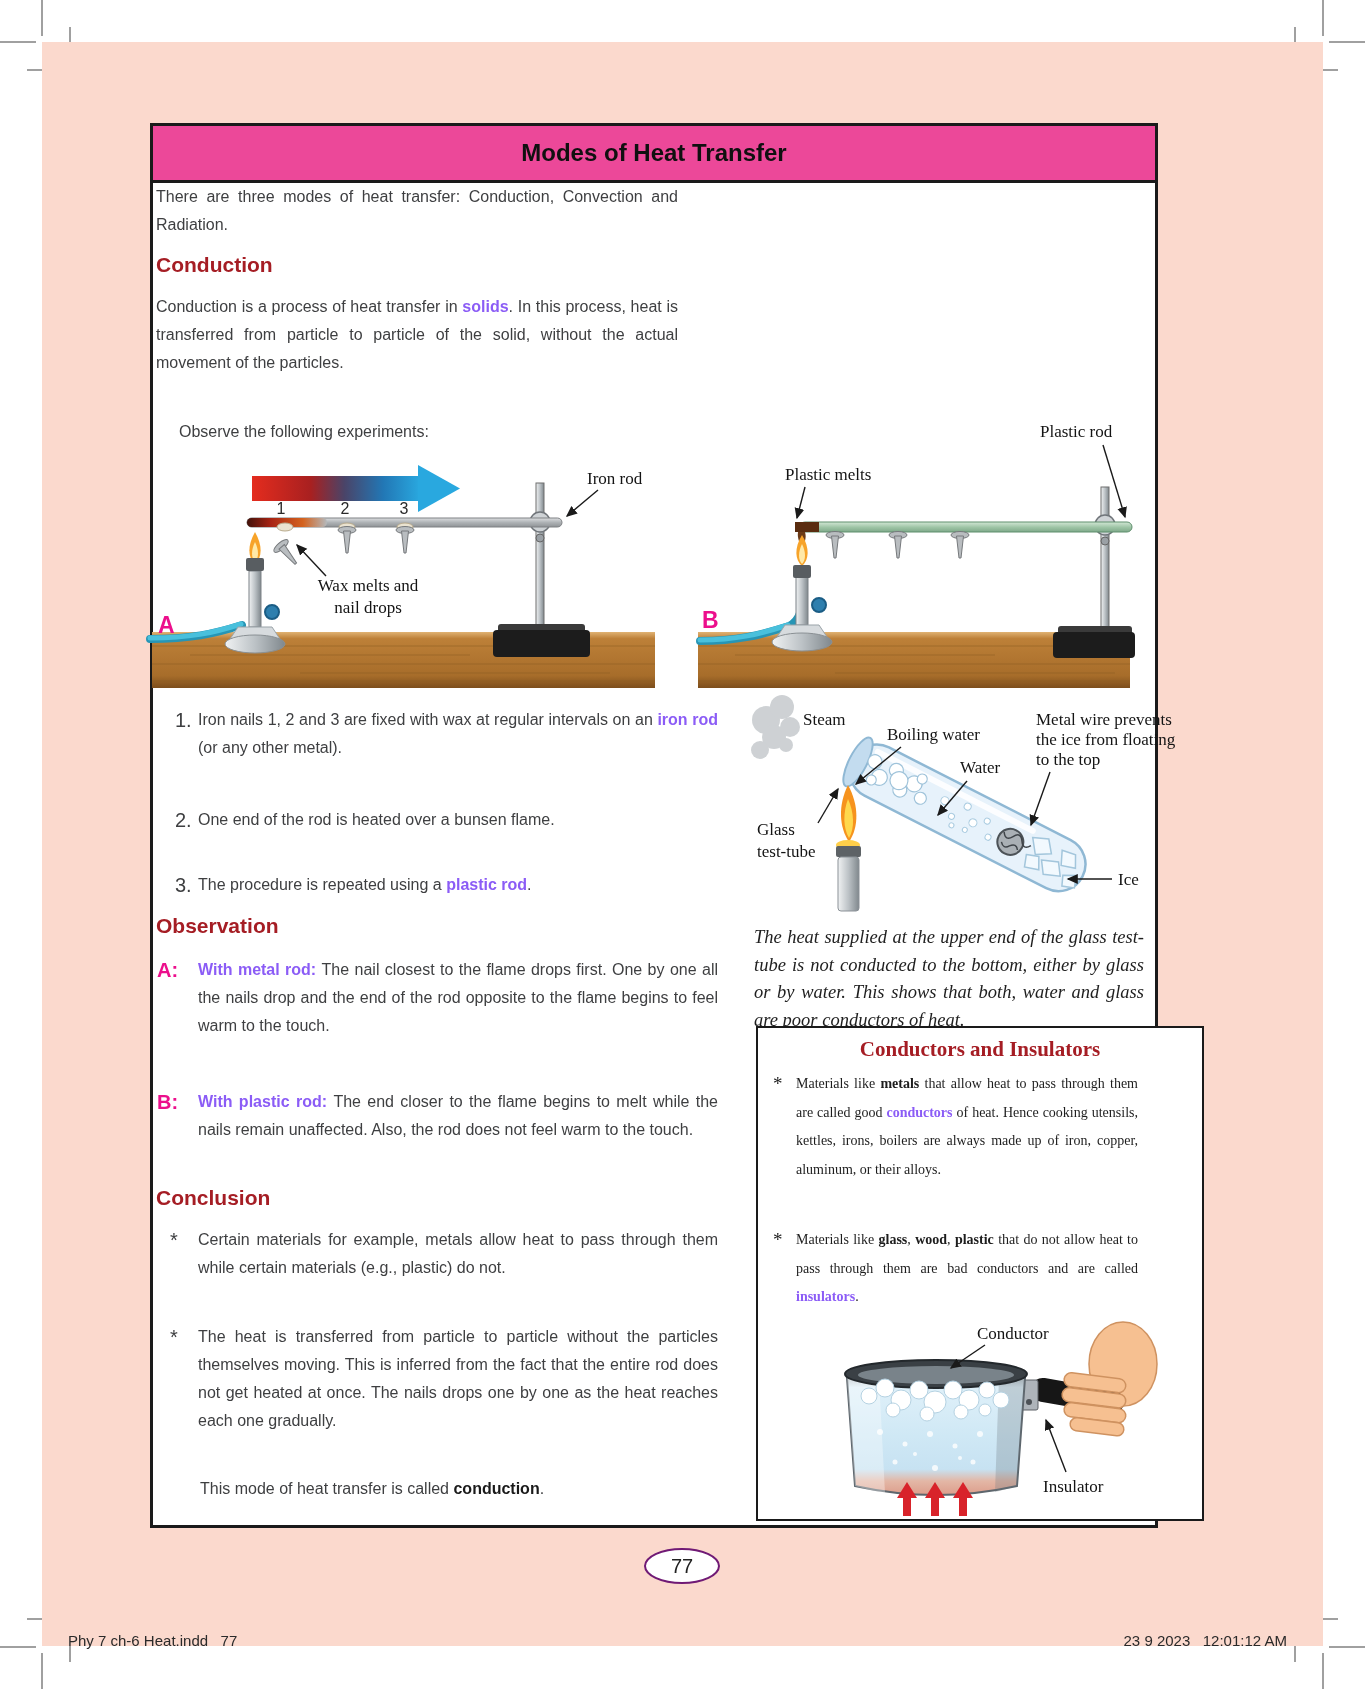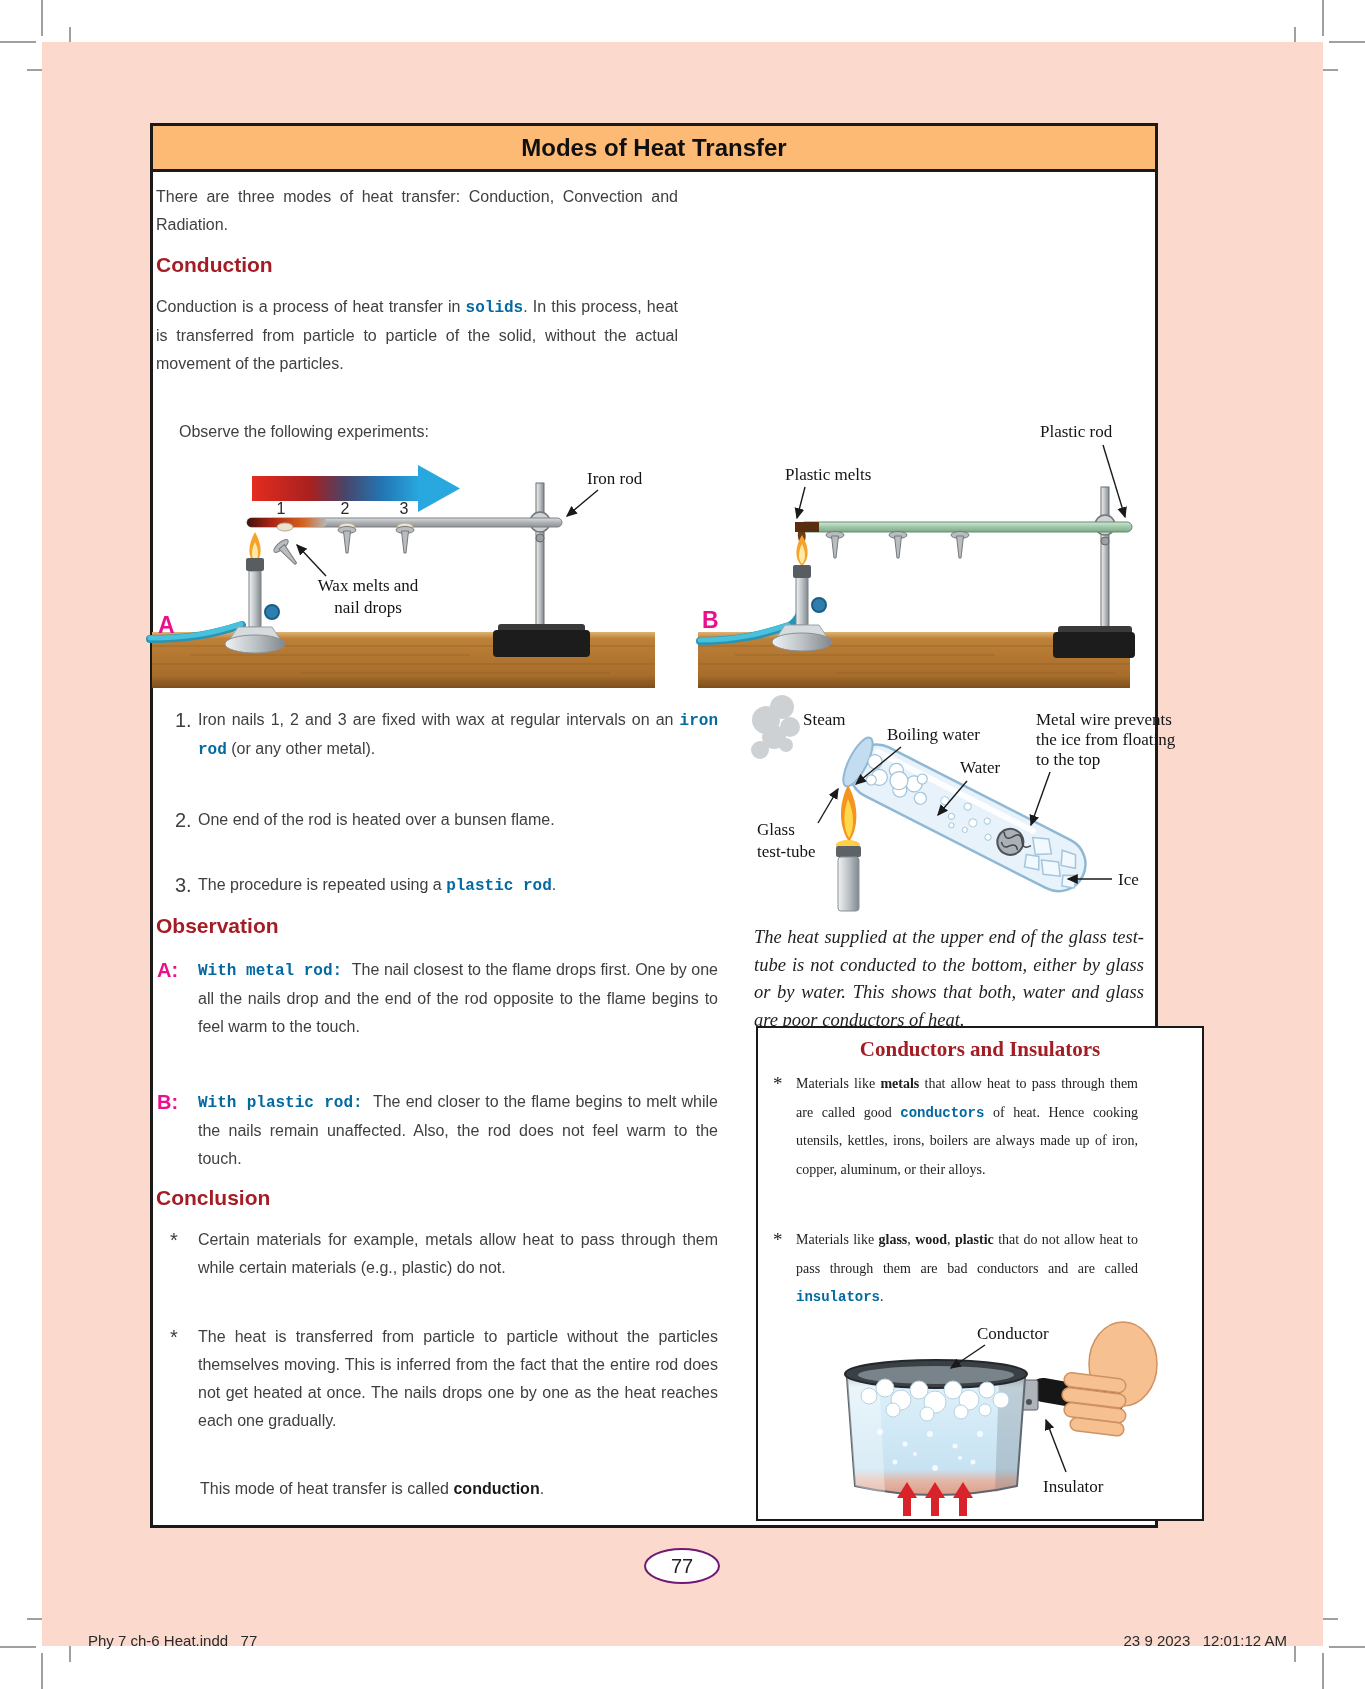--- a/index.html
+++ b/index.html
@@ -1,37 +1,37 @@
 <!DOCTYPE html>
 <html><head>
 <meta charset="utf-8">
 <style>
   * { margin:0; padding:0; box-sizing:border-box; }
   html,body { width:1365px; height:1689px; }
   body { position:relative; background:#ffffff; font-family:"Liberation Sans",sans-serif; overflow:hidden; }
   .cm { position:absolute; background:#a0a0a0; }
   .pink { position:absolute; left:42px; top:42px; width:1281px; height:1604px; background:#fbd9cd; }
   .box { position:absolute; left:150px; top:123px; width:1008px; height:1405px; background:#ffffff; border:3px solid #1a1a1a; }
-  .titlebar { height:46px; background:#fdba74; border-bottom:3px solid #1a1a1a; display:flex; align-items:center; justify-content:center; }
+  .titlebar { height:57px; background:#ec4899; border-bottom:3px solid #1a1a1a; display:flex; align-items:center; justify-content:center; }
   .titlebar span { font-size:24px; font-weight:bold; color:#101010; }
   .bt { position:absolute; font-size:16px; line-height:28px; color:#3e3f41; text-align:justify; }
   .left1 { text-align:left;margin-left:23px; }
   .hred { position:absolute; font-size:21px; line-height:28px; font-weight:bold; color:#a51d24; }
-  .hl { color:#0369a1; font-weight:bold;font-family:Liberation Mono, monospace; }
+  .hl { color:#8b5cf6; font-weight:bold; }
   .bdark { color:#1a1a1a; font-weight:bold; }
   .numc { position:absolute; font-size:20px; line-height:28px; color:#3e3f41; }
   .pfx { position:absolute; font-size:20px; line-height:28px; font-weight:bold; color:#ec0f8c; }
   .mark { position:absolute; font-size:20px; line-height:28px; color:#3e3f41; }
   .caption { position:absolute; left:754px; top:908px; width:390px; font-family:"Liberation Serif",serif; font-style:italic; font-size:18.5px; line-height:27.5px; color:#1f1f1f; text-align:justify;margin-top:16px; }
   .cbox { position:absolute; left:756px; top:1026px; width:448px; height:495px; border:2.5px solid #1a1a1a; background:#fff; }
   .cbox-title { margin-top:9px; text-align:center; font-family:"Liberation Serif",serif; font-weight:bold; font-size:21px; color:#a51d24; }
   .cb-marker { position:absolute; left:15px; font-family:"Liberation Serif",serif; font-size:19px; line-height:28.5px; color:#1d1d1d; }
   .cb-text { position:absolute; left:38px; width:342px; font-family:"Liberation Serif",serif; font-size:14px; line-height:28.5px; color:#1d1d1d; text-align:justify; }
   .pagenum { position:absolute; left:644px; top:1548px; width:76px; height:36px; background:#fff; border:2px solid #701a75; border-radius:50%; display:flex; align-items:center; justify-content:center; font-size:20px; color:#222; }
-  .floor { position:absolute; top:1632px; font-size:15px; color:#2a2a2a;margin-left:20px; }
+  .floor { position:absolute; top:1632px; font-size:15px; color:#2a2a2a; }
   svg { position:absolute; overflow:visible; }
   .slabel { font-family:"Liberation Serif",serif; font-size:17px; fill:#141414; }
   .nlabel { font-family:"Liberation Sans",sans-serif; font-size:16px; fill:#2a2a2a; }
   .figlabel { font-family:"Liberation Sans",sans-serif; font-size:23px; font-weight:bold; fill:#ec0f8c; }
   .leader { stroke:#1a1a1a; stroke-width:1.4; fill:none; }
 </style>
 </head>
 <body>
 
 <div class="cm" style="left:0;top:41px;width:36px;height:2px"></div>

